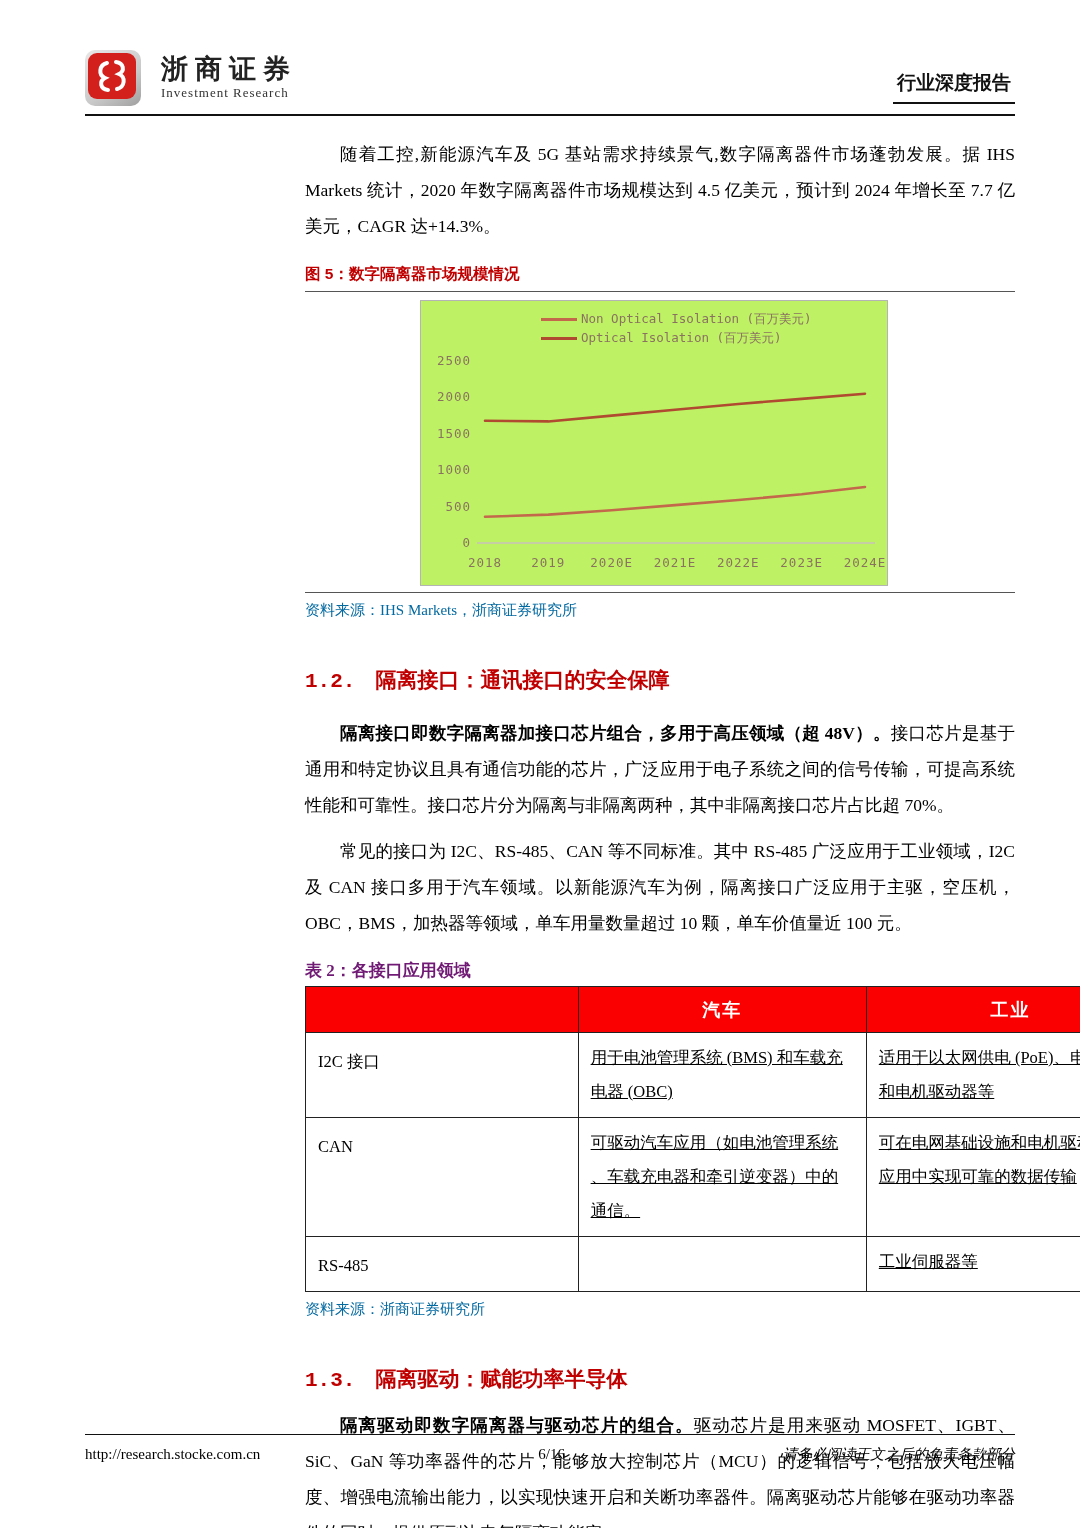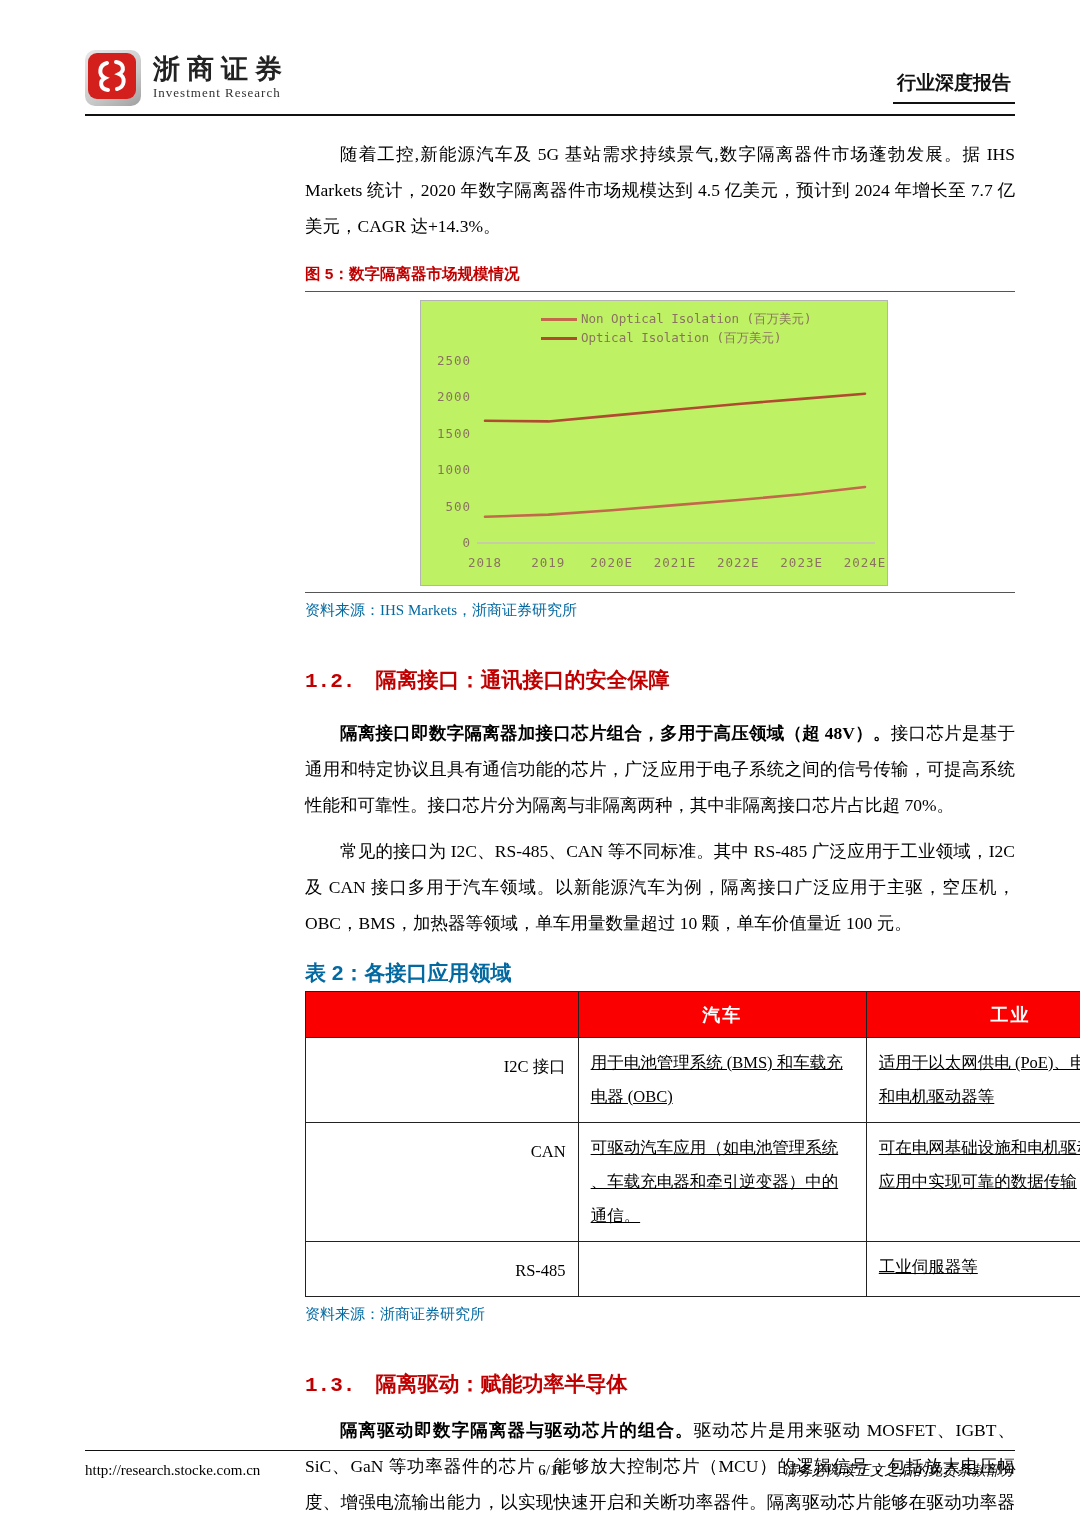--- a/index.html
+++ b/index.html
@@ -9,21 +9,21 @@
     font-family:"Liberation Serif","DejaVu Serif",serif;
     color:#000;
   }
   .page { width:1080px; height:1528px; padding:0 65px 0 85px; position:relative; }
 
   
   .header {
     display:flex; justify-content:space-between; align-items:flex-end;
     padding-top:50px; padding-bottom:8px; border-bottom:2.5px solid #111;
   }
-  .brand { display:flex; align-items:center; gap:12px; }
+  .brand { display:flex; align-items:center; gap:20px; }
   .logo-tile {
     width:56px; height:56px; border-radius:10px;
     background:linear-gradient(145deg,#e8e8e8 0%,#c9c9c9 60%,#9f9f9f 100%);
     padding:3px 5px 7px 3px;
   }
   .logo-red {
     width:100%; height:100%; border-radius:9px; background:#d3201d;
     display:flex; align-items:center; justify-content:center;
   }
   .brand-text-cn {
@@ -75,40 +75,40 @@
 
   
   .section-heading {
     font-family:Liberation Mono, monospace;
     color:#c00000; font-weight:bold; font-size:21px; margin-top:46px;
   }
   .section-heading .num { margin-right:20px; }
 
   
   .tbl-title {
-    font-family:Liberation Sans, sans-serif;
-    color:#0369a1; font-weight:bold; font-size:21px;
+    font-family:Liberation Serif, serif;
+    color:#701a75; font-weight:bold; font-size:17px;
     margin-top:18px; margin-bottom:4px;
   }
   table.app-table { width:850px; border-collapse:collapse; }
   table.app-table th, table.app-table td { border:1.5px solid #222; }
   table.app-table th {
     background:#fb0000; color:#fff; height:46px;
     font-family:"Liberation Serif","DejaVu Serif",serif;
     font-weight:bold; font-size:18px; letter-spacing:2px;
   }
   table.app-table td {
     font-size:16.5px; line-height:34px; vertical-align:top; padding:8px 12px;
   }
-  table.app-table td.c0 { text-align:right; width:228px; padding-top:12px; }
+  table.app-table td.c0 { text-align:left; width:228px; padding-top:12px; }
   table.app-table td.cx { width:241px;text-decoration:underline; }
 
   
   .footer {
-    position:absolute; left:85px; right:65px; bottom:48px;
+    position:absolute; left:85px; right:65px; bottom:64px;
     border-top:1.5px solid #111; padding-top:10px;
     display:flex; justify-content:space-between; align-items:baseline;
   }
   .footer .url { font-size:15px; }
   .footer .page-num { font-size:15px; margin-left:60px; }
   .footer .disclaimer { font-size:14.5px; font-style:italic; }
 </style>
 </head>
 <body>
 

